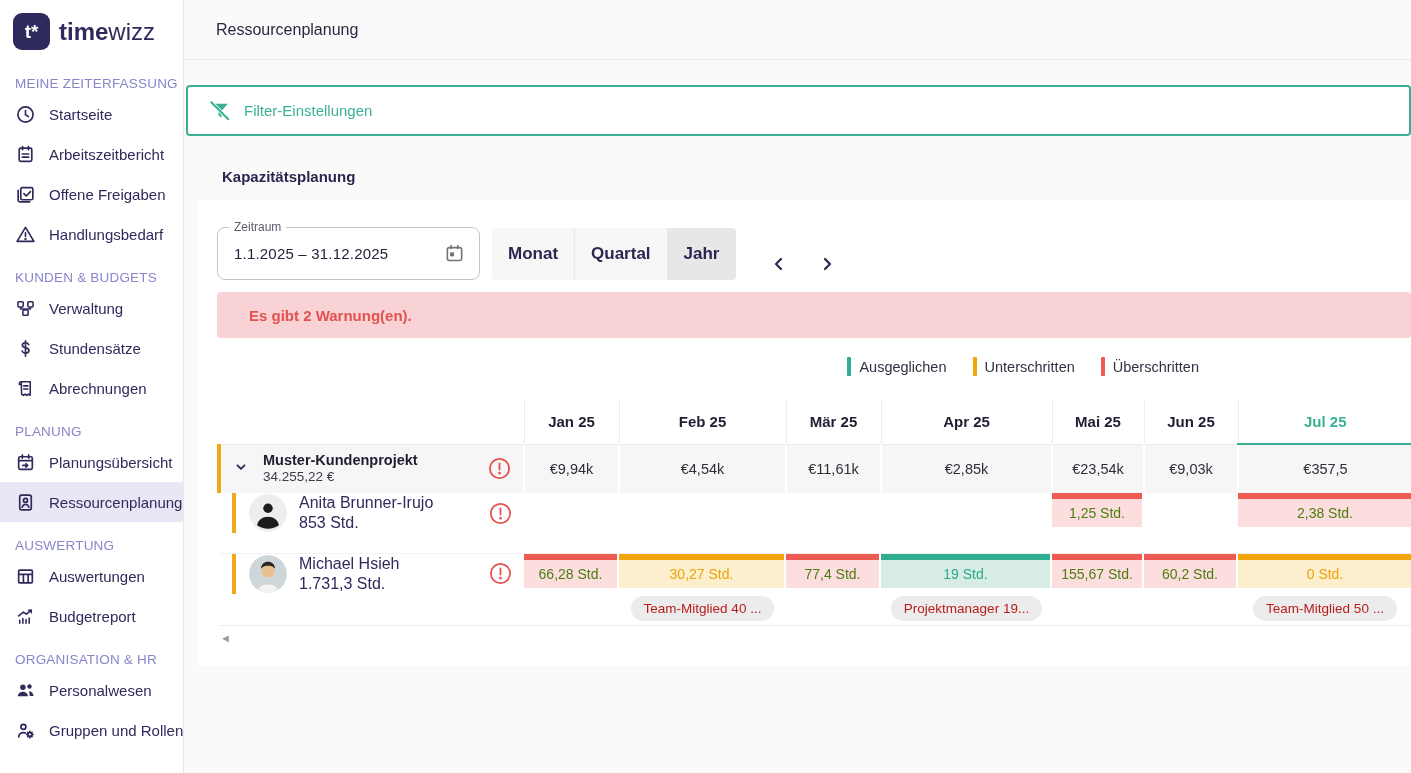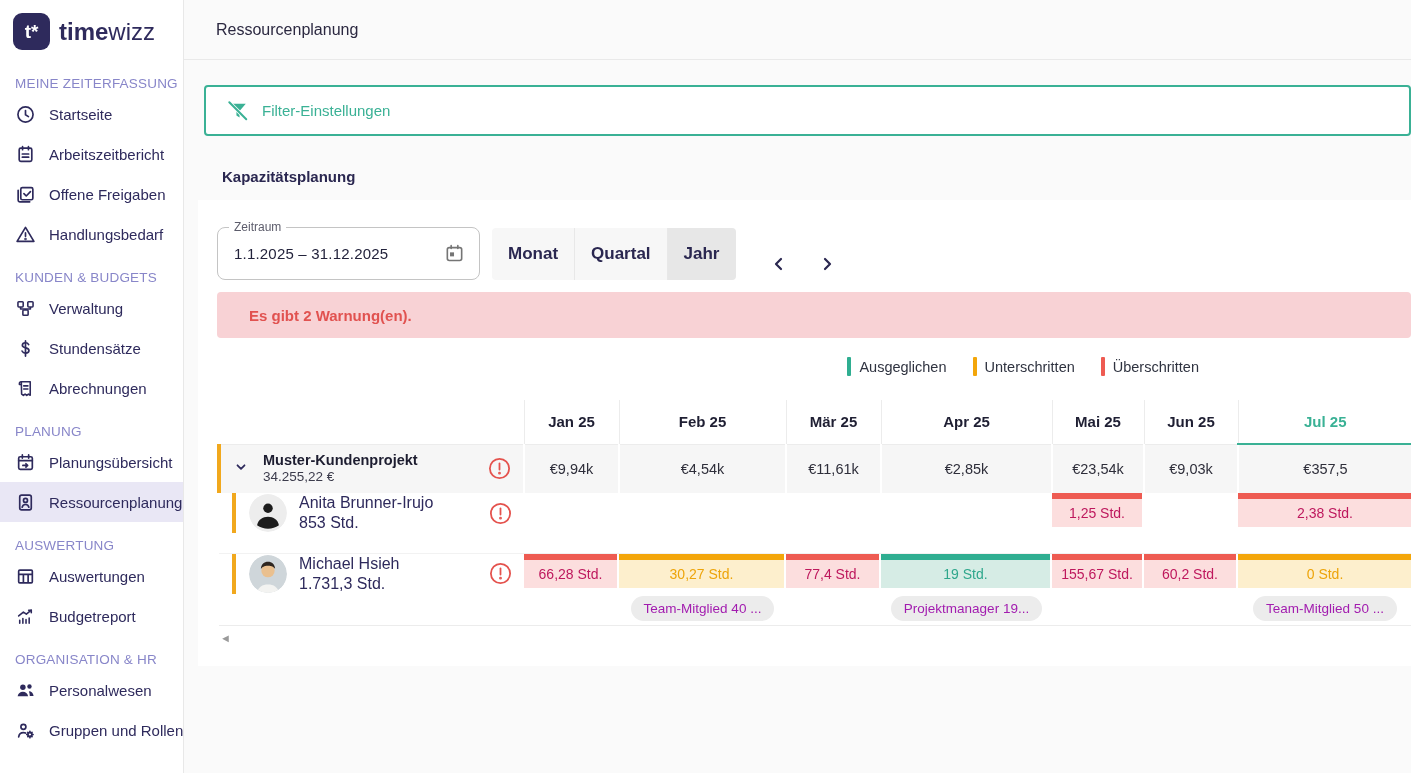--- a/index.html
+++ b/index.html
@@ -18,21 +18,21 @@
   .nav-item.active{background:#e9e7f5}
   .nav-icon{width:21px;height:21px;display:flex;flex:none}
   .nav-icon svg{width:21px;height:21px}
 
   
   .main{flex:1;display:flex;flex-direction:column;min-width:0}
   .topbar{height:60px;background:#fafafa;border-bottom:1px solid #e9e9e9;display:flex;align-items:center;padding-left:32px;flex:none}
   .topbar h1{font-size:16px;font-weight:500;color:#2b2840}
   .content{flex:1;overflow:hidden}
 
-  .filter-panel{margin:25px 0 0 20px;height:51px;border:2px solid #3ab195;border-radius:4px;background:#fff;display:flex;align-items:center;gap:13px;padding-left:21px;color:#3ab195;font-size:15px;font-weight:500;cursor:pointer}
+  .filter-panel{margin:25px 0 0 2px;height:51px;border:2px solid #3ab195;border-radius:4px;background:#fff;display:flex;align-items:center;gap:13px;padding-left:21px;color:#3ab195;font-size:15px;font-weight:500;cursor:pointer}
   .filter-icon{display:flex}.filter-icon svg{width:22px;height:22px}
 
   .tabs{display:flex;margin:19px 0 0 14px}
   .tab{height:45px;padding:0 24px;display:flex;align-items:center;font-size:15px;font-weight:700;color:#2a2750;border-bottom:3px solid transparent;cursor:pointer}
   .tab.active{border-bottom-color:#3ab195}
 
   .card{margin-left:14px;background:#fff;padding:27px 0 22px 19px;min-height:462px}
 
   
   .controls{display:flex;align-items:flex-end}
@@ -71,25 +71,25 @@
   td.p-val{background:#f6f6f6;border-right:2px solid #fff;text-align:center;font-size:14.5px;color:#2e2e3a;padding:0}
   td.p-val:last-child{border-right:none}
   tr.person-row td{vertical-align:top;padding:0;border-bottom:1px solid #f2f2f2}
   tr.person-row:last-child td{border-bottom:1px solid #ececec}
   .s-inner{margin-left:13px;border-left:4px solid #f1a81d;height:100%;display:flex;align-items:center;padding-left:13px}
   .avatar{width:38px;height:38px;border-radius:50%;overflow:hidden;flex:none}
   .avatar svg{width:38px;height:38px;display:block}
   .s-title{margin-left:12px;line-height:1.25;overflow:hidden}
   .cellbox{height:34px;border-top:6px solid;display:flex;align-items:center;justify-content:center;font-size:14px;margin-right:2px}
   td:last-child .cellbox{margin-right:0}
-  .cellbox.over{border-top-color:#ee5b52;background:#fcdede;color:#be185d}
+  .cellbox.over{border-top-color:#ee5b52;background:#fcdede;color:#4d7c0f}
   .cellbox.under{border-top-color:#f3a60a;background:#fdefcd;color:#eda40a}
   .cellbox.balanced{border-top-color:#2fae91;background:#d6ece5;color:#2fa78c}
   .chip-row{text-align:center;margin-top:8px;padding:0 4px}
-  .chip{display:inline-block;max-width:100%;background:#ececec;color:#a21caf;font-size:13.5px;padding:5px 13px;border-radius:16px;white-space:nowrap;overflow:hidden;text-overflow:ellipsis;cursor:pointer}
+  .chip{display:inline-block;max-width:100%;background:#ececec;color:#b91c1c;font-size:13.5px;padding:5px 13px;border-radius:16px;white-space:nowrap;overflow:hidden;text-overflow:ellipsis;cursor:pointer}
   .scroll-left{margin-top:7px;padding-left:3px;color:#9a9a9a;font-size:11px;cursor:pointer;width:16px;line-height:1}
 </style>
 </head>
 <body>
 
 <div class="app">
 
   <aside class="sidebar">
     <div class="logo">
       <span class="logo-badge">t*</span>

